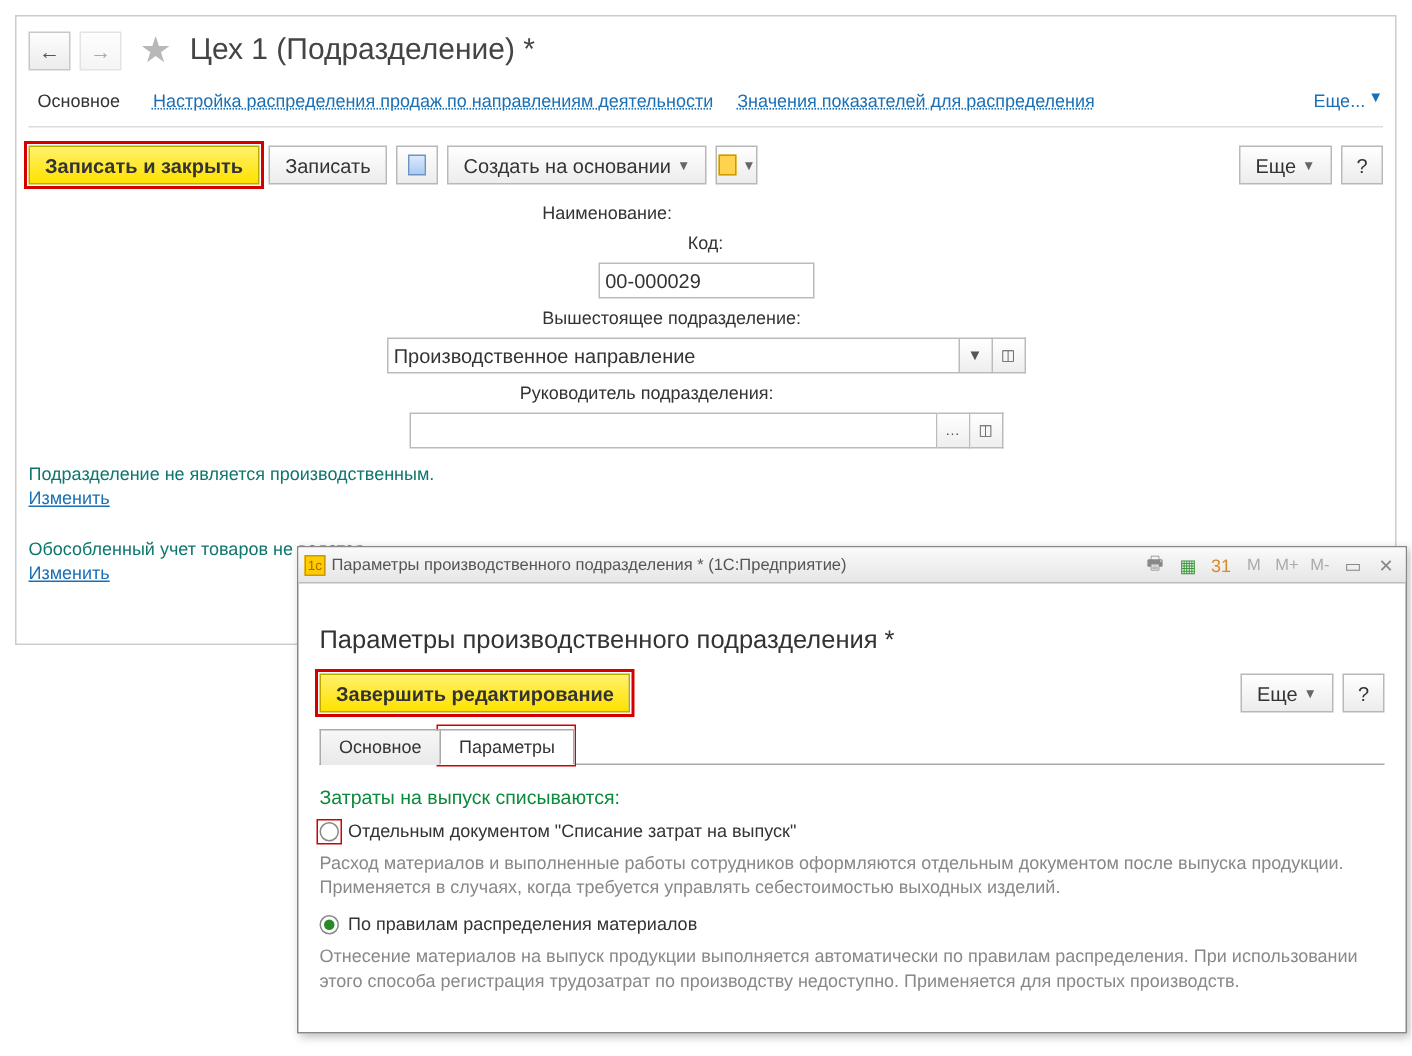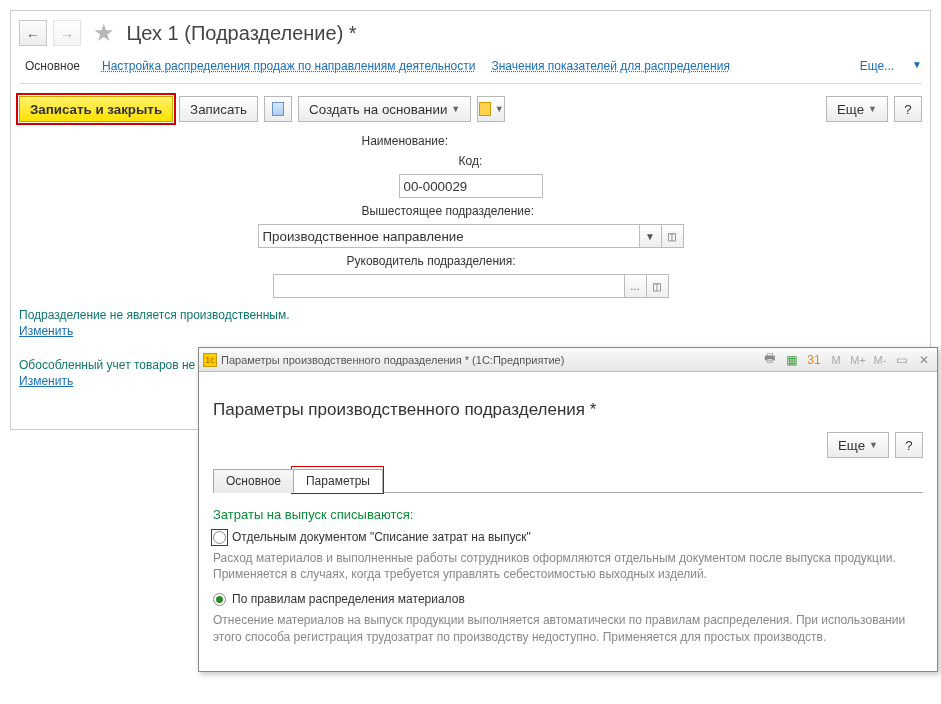--- a/index.html
+++ b/index.html
@@ -10,42 +10,42 @@
 .main-window { position: absolute; top: 10px; left: 10px; right: 10px; height: 420px; border: 1px solid #ccc; background: #fff; padding: 8px 8px; }
 .header-row { display: flex; align-items: center; gap: 6px; margin-bottom: 6px; }
 .nav-btn { border: 1px solid #c8c8c8; background: linear-gradient(#fdfdfd,#ececec); width: 28px; height: 26px; display: flex; align-items: center; justify-content: center; cursor: pointer; color: #555; font-size: 14px; }
 .nav-btn.light { opacity: 0.5; }
 .star-icon { color: #b8b8b8; font-size: 24px; margin: 0 6px; }
 .page-title { font-size: 20px; color: #444; }
 .tabs-row { display: flex; align-items: center; gap: 16px; border-bottom: 1px solid #ddd; padding: 2px 0 6px; }
 .tab-main { padding: 4px 6px; }
 .tab-main.active { background: #fff; }
 .tab-link { color: #1a6fb5; text-decoration: underline dotted; cursor: pointer; }
-.tab-more { margin-left: auto; color: #1a6fb5; cursor: pointer; display: flex; align-items: flex-start; gap:18px;}
+.tab-more { margin-left: auto; color: #1a6fb5; cursor: pointer; display: flex; align-items: flex-start; gap:2px;}
 .more-caret { color:#1a6fb5; font-size:10px; }
 .toolbar { display: flex; align-items: flex-end; gap: 6px; margin: 12px 0 12px; }
 .btn { border: 1px solid #b8b8b8; background: linear-gradient(#fff,#ececec); height: 26px; padding: 0 10px; display: inline-flex; align-items: center; cursor: pointer; color: #333; gap:4px; }
 .btn-yellow { background: linear-gradient(#fff26a,#ffe100); font-weight: bold; border: 1px solid #bda900; }
 .hl-red { outline: 2px solid #d40000; outline-offset: 1px; }
 .hl-red-sm { outline: 1.5px solid #d40000; outline-offset: 1px; }
 .btn-icon { width: 28px; padding: 0; justify-content: center; }
 .spacer { flex: 1; }
 .caret { font-size: 9px; color:#666; }
 .form-row { display: flex; align-items: center; margin: 6px 0; gap: 6px; flex-direction: column; }
 .lbl { width: auto; min-width:100px; }
 .lbl-wide { width: 218px; }
 .lbl-wider { width: 248px; }
 .input { border: 1px solid #bbb; height: 24px; padding: 0 4px; background: #fff; color:#333; }
 .select-group { display: flex; }
 .select-btn { border: 1px solid #bbb; border-left: none; width: 22px; height: 24px; display:flex; align-items:center; justify-content:center; background:linear-gradient(#fff,#eee); cursor:pointer; font-size:10px; color:#555;}
 .info-text { color: #0f766e; margin: 10px 0 2px; }
 .link { color: #1a6fb5; text-decoration: underline; cursor: pointer; display: inline-block; margin-bottom: 10px; }
 
 
-.popup { position: absolute; top: 347px; left: 198px; width: 740px; border: 1px solid #888; background: #fff; box-shadow: 2px 2px 6px rgba(0,0,0,0.25); }
+.popup { position: absolute; top: 364px; left: 198px; width: 740px; border: 1px solid #888; background: #fff; box-shadow: 2px 2px 6px rgba(0,0,0,0.25); }
 .popup-titlebar { background: linear-gradient(#fafafa,#e6e6e6); height: 24px; display: flex; align-items: center; padding: 0 4px; gap: 4px; border-bottom:1px solid #bbb;}
 .popup-logo { width: 14px; height: 14px; background: #ffcc00; border: 1px solid #cc9900; font-size: 9px; display:flex; align-items:center; justify-content:center; color:#aa6600;}
 .popup-title { font-size: 11px; color: #555; }
 .popup-tb-icons { margin-left: auto; display: flex; align-items: center; gap: 4px; }
 .tb-ic { width: 18px; height: 18px; display: flex; align-items: center; justify-content: center; font-size: 12px; color: #888; cursor:pointer;}
 .tb-m { color:#aaa; font-size:11px; }
 .popup-body { padding: 28px 14px 16px; }
 .popup-h1 { font-size: 17px; color: #333; margin-bottom: 12px; }
 .popup-tabs { display: flex; border-bottom: 1px solid #aaa; margin-top: 10px; }
 .popup-tab { border: 1px solid #aaa; border-bottom: none; padding: 4px 12px; background: linear-gradient(#f7f7f7,#e9e9e9); margin-right: -1px; cursor:pointer; position:relative; top:1px;}
@@ -146,20 +146,21 @@
         <span class="tb-ic tb-m">M+</span>
         <span class="tb-ic tb-m">M-</span>
         <span class="tb-ic">▭</span>
         <span class="tb-ic">✕</span>
       </div>
     </div>
     <div class="popup-body">
       <div class="popup-h1">Параметры производственного подразделения *</div>
 
       <div class="toolbar" style="margin:0 0 6px">
+        <span class="hl-red"><button class="btn btn-yellow">Завершить редактирование</button></span>
         <span class="spacer"></span>
         <button class="btn">
             <span>Еще</span> 
             <span class="caret">▼</span>
           </button>
         <button class="btn btn-icon">?</button>
       </div>
 
       <div class="popup-tabs">
         <div class="popup-tab">Основное</div>

